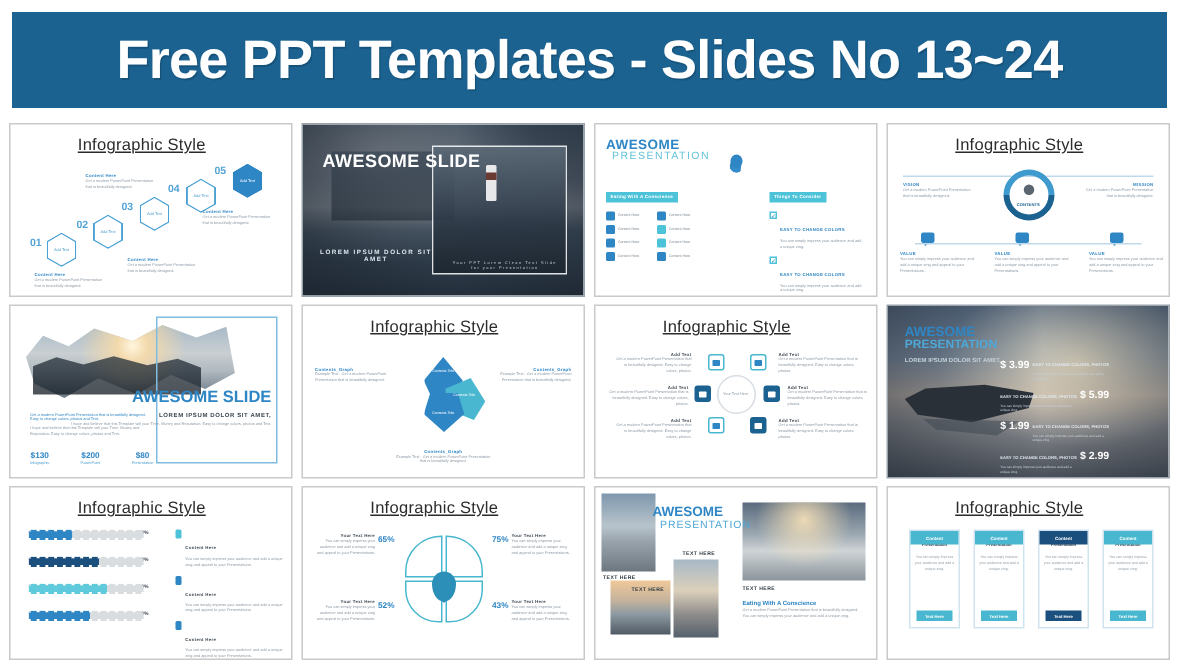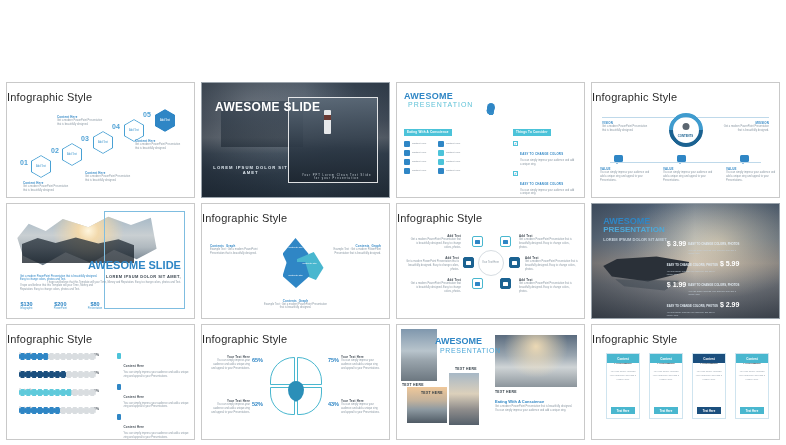--- a/index.html
+++ b/index.html
@@ -31,22 +31,22 @@
     grid-template-columns: repeat(4, 1fr);
     grid-template-rows: repeat(3, 1fr);
     column-gap: 6px; row-gap: 5px;
   }
   .slide {
     position: relative; background: #fff; border: 1px solid #c9c9c9;
     overflow: hidden;
   }
   .slide.photo { border-color: #9aa3ab; }
   .s-title {
-    position: absolute; left: 0; right: 12px; top: 8px; 
-    font-size: 11px; color: #2b2b2b; letter-spacing: .2px;
+    position: absolute; left: 0; right: 12px; top: 8px; text-align: center;
+    font-size: 11px; color: #2b2b2b; letter-spacing: .2px; text-decoration: underline;
   }
 
   
   .tt { font-size: 2.6px; line-height: 1.45; color: #8d9aa5; }
   .th { font-size: 2.9px; color: #2f86c5; font-weight: bold; letter-spacing:.2px;}
   .cap { font-size: 3px; color:#7d8893; }
 
   
   .hexwrap { position:absolute; left:0; top:26px; width:100%; height:72px; }
   .hex {
@@ -236,20 +236,23 @@
     background:#49b7cf; color:#fff; font-size:2.8px; font-weight:bold;
     display:flex;align-items:center;justify-content:center;
   }
   .pcard.dark .btn{ background:#1b4f7e; }
 </style>
 </head>
 <body>
 
 <div class="page">
 
+  <div class="banner">
+    <div class="banner-title">Free PPT Templates - Slides No 13~24</div>
+  </div>
 
   <div class="grid">
 
     <div class="slide">
       <div class="s-title">Infographic Style</div>
       <div class="hexwrap">
         <div class="hnum" style="left:13px;top:50px;">01</div>
         <div class="hex hex-o" style="left:24px;top:46px;">
             <span>Add Text</span>
           </div>

